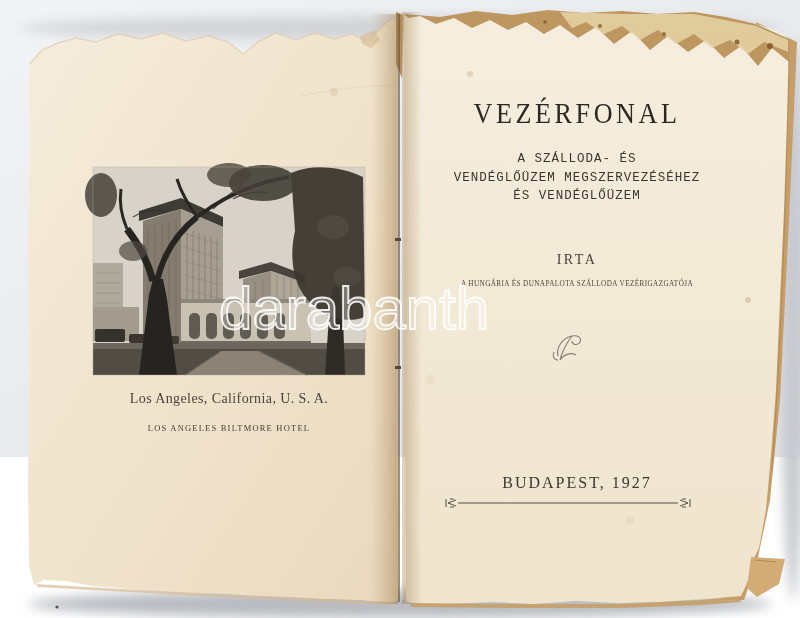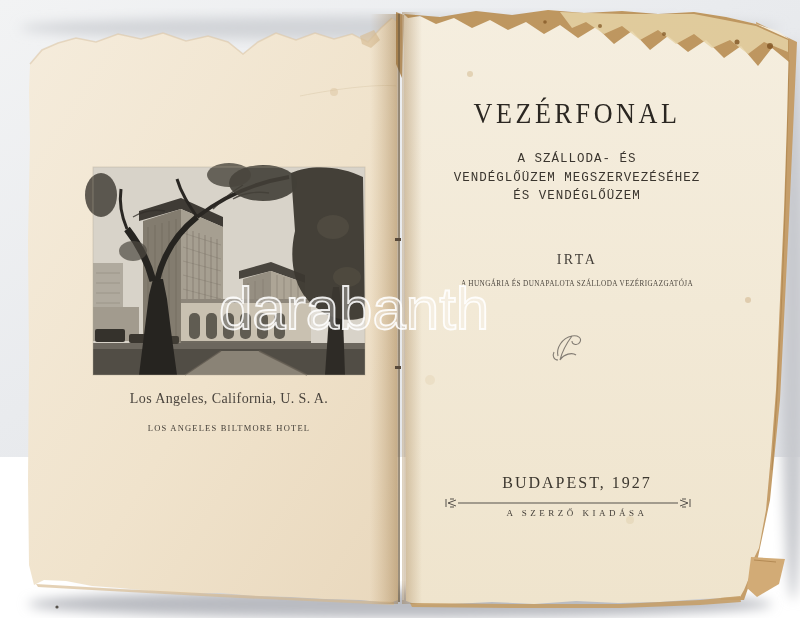--- a/index.html
+++ b/index.html
@@ -195,20 +195,19 @@
     <div>ÉS VENDÉGLŐÜZEM</div>
   </div>
 
   <div class="txt rp irta">IRTA</div>
 
 
   <div class="txt rp authsub">A HUNGÁRIA ÉS DUNAPALOTA SZÁLLODA VEZÉRIGAZGATÓJA</div>
 
   <div class="txt rp budapest">BUDAPEST, 1927</div>
 
-  <div class="txt rp szerzo">A SZERZŐ KIADÁSA</div>
 
   <div class="txt lp cap1">LOS ANGELES BILTMORE HOTEL</div>
   <div class="txt lp cap2">Los Angeles, California, U. S. A.</div>
 
   <div class="watermark">darabanth</div>
 
 </div>
 
 </body></html>

